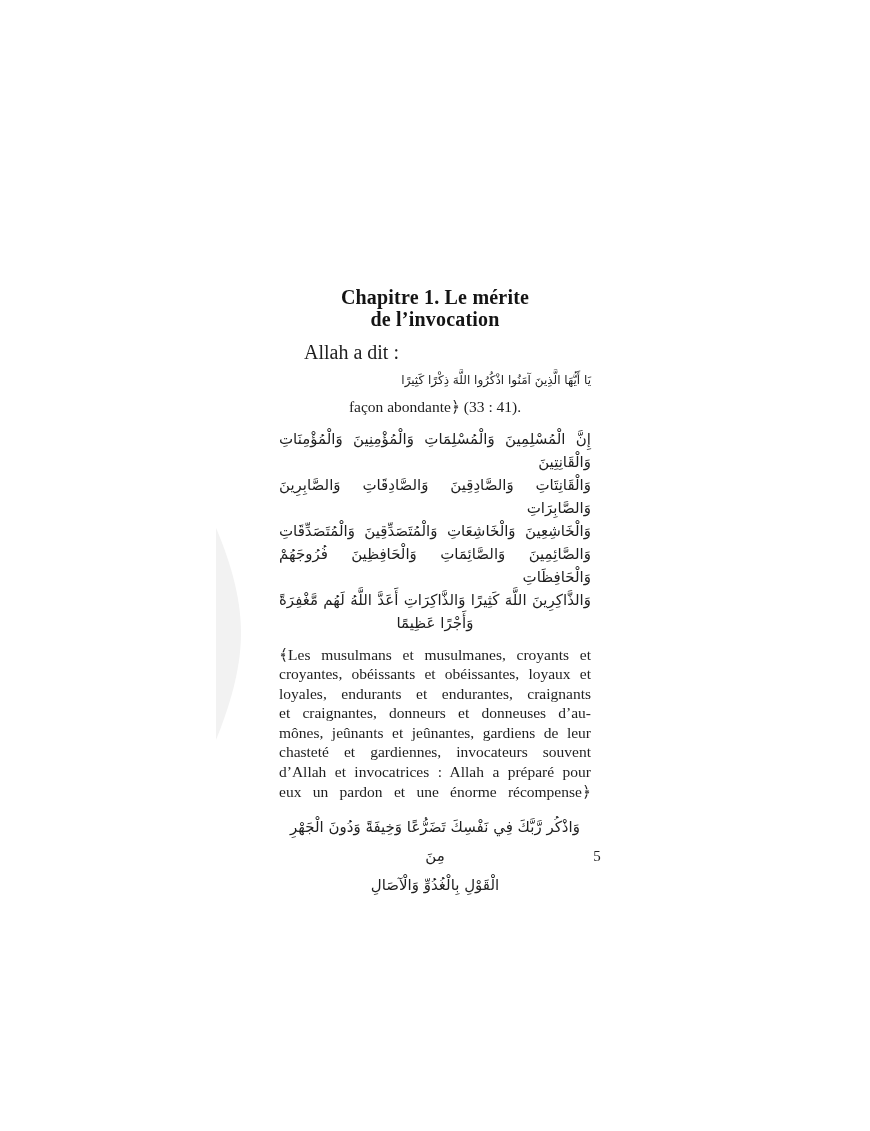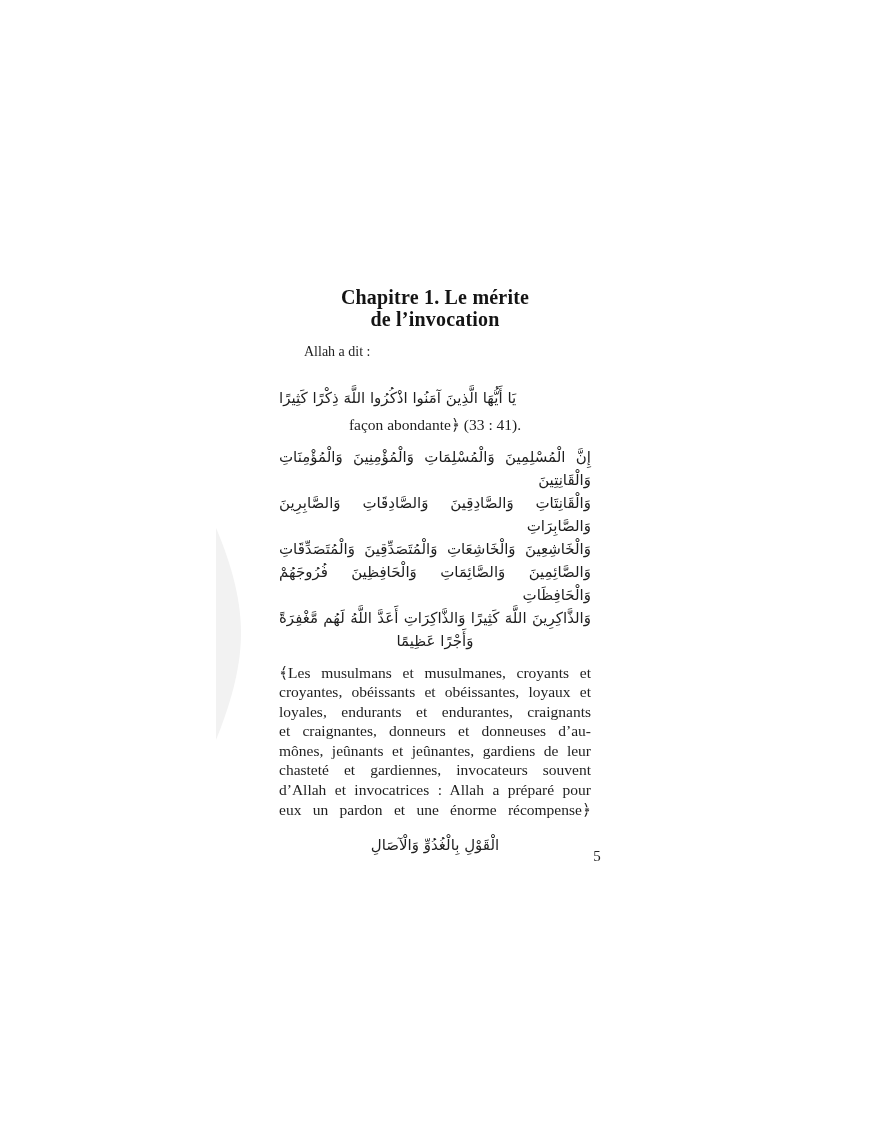--- a/index.html
+++ b/index.html
@@ -20,32 +20,32 @@
     line-height: 22px;
     font-weight: bold;
     text-align: center;
     color: #141414;
     letter-spacing: 0.2px;
   }
   .title span { display: block; }
   .intro {
     margin: 12px 0 0 0;
     text-indent: 25px;
-    font-size: 14px;
+    font-size: 20px;
     line-height: 20px;
   }
   .fr { font-size: 15.5px; line-height: 19.6px; }
   .jline { text-align: justify; text-align-last: justify; }
   .cline { text-align: center; }
   .arabic {
     direction: rtl;
     font-family: "DejaVu Sans", sans-serif;
     color: #1e1e1e;
   }
-  .v3341 { margin-top: 24px; font-size: 15px; line-height: 24px; text-align: left; }
+  .v3341 { margin-top: 6px; font-size: 12px; line-height: 24px; text-align: right; }
   .quote3341 { margin-top: 4px; }
   .quote3341 div { line-height: 21.5px; }
   .block3335 { margin-top: 10px; font-size: 15px; line-height: 23px; }
   .block3335fr { margin-top: 10px; }
   .block7205 { margin-top: 12px; font-size: 15px; line-height: 29px; }
   .pagenum {
     position: absolute;
     left: 585px;
     top: 848px;
     width: 24px;
@@ -92,20 +92,21 @@
       <div class="jline">croyantes, obéissants et obéissantes, loyaux et</div>
       <div class="jline">loyales, endurants et endurantes, craignants</div>
       <div class="jline">et craignantes, donneurs et donneuses d’au-</div>
       <div class="jline">mônes, jeûnants et jeûnantes, gardiens de leur</div>
       <div class="jline">chasteté et gardiennes, invocateurs souvent</div>
       <div class="jline">d’Allah et invocatrices : Allah a préparé pour</div>
       <div class="jline">eux un pardon et une énorme récompense﴿</div>
     </div>
 
     <div class="arabic block7205" dir="rtl">
+      <div class="cline">وَاذْكُر رَّبَّكَ فِي نَفْسِكَ تَضَرُّعًا وَخِيفَةً وَدُونَ الْجَهْرِ مِنَ</div>
       <div class="cline">الْقَوْلِ بِالْغُدُوِّ وَالْآصَالِ</div>
     </div>
 
   </div>
 
   <div class="pagenum">5</div>
 
 </div>
 
 </body></html>

